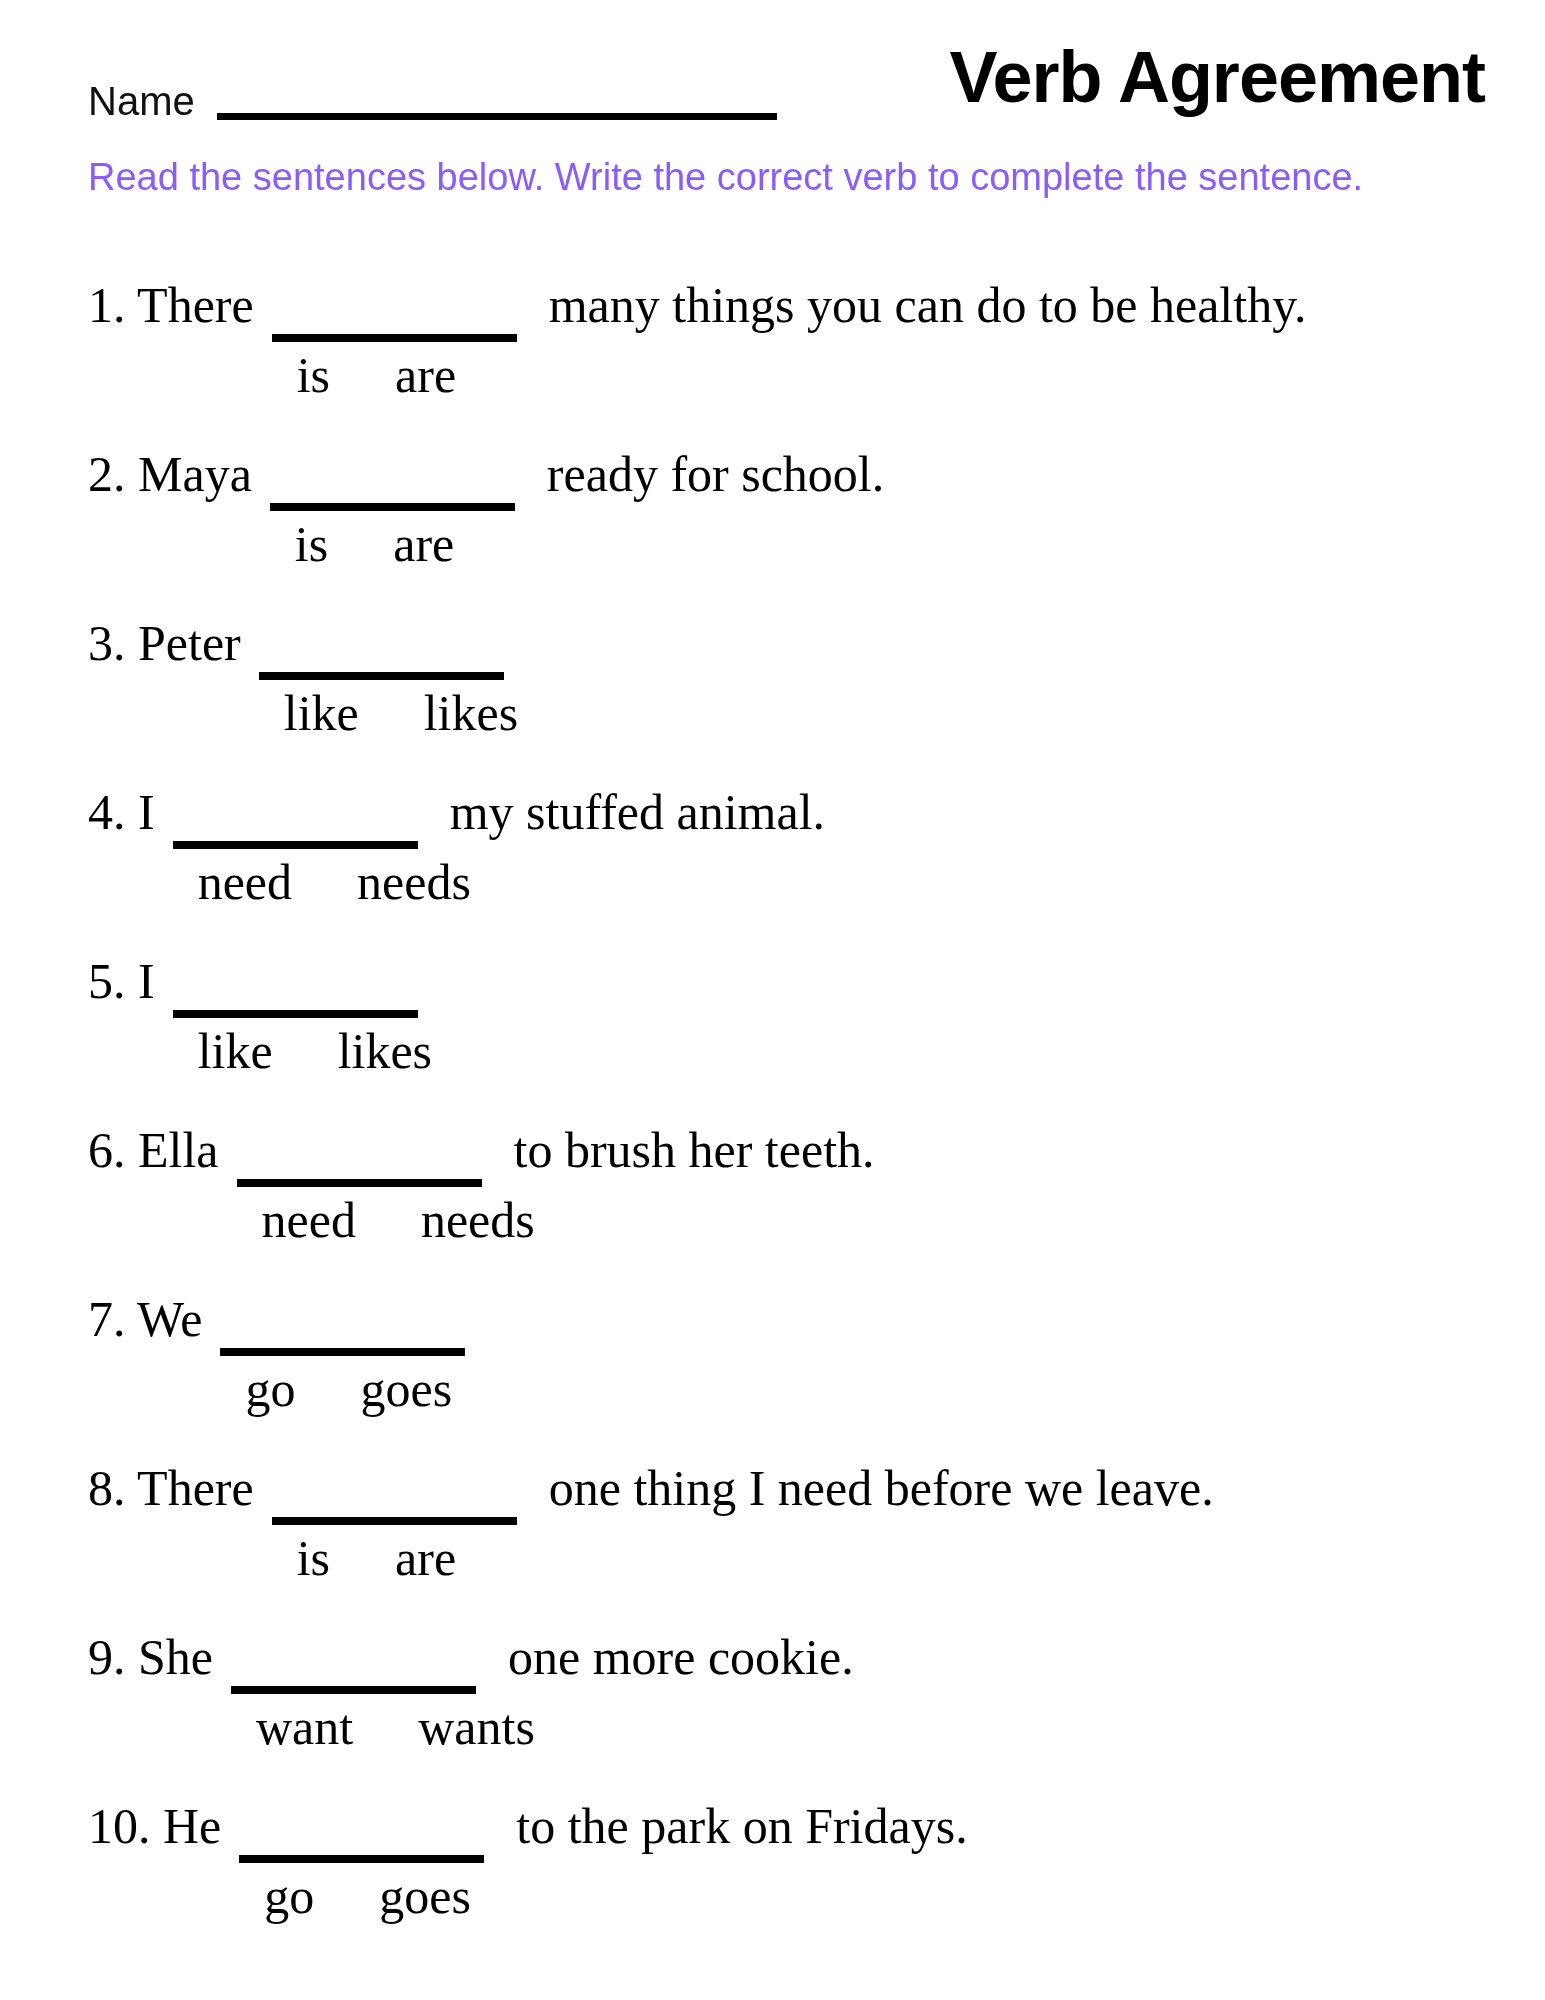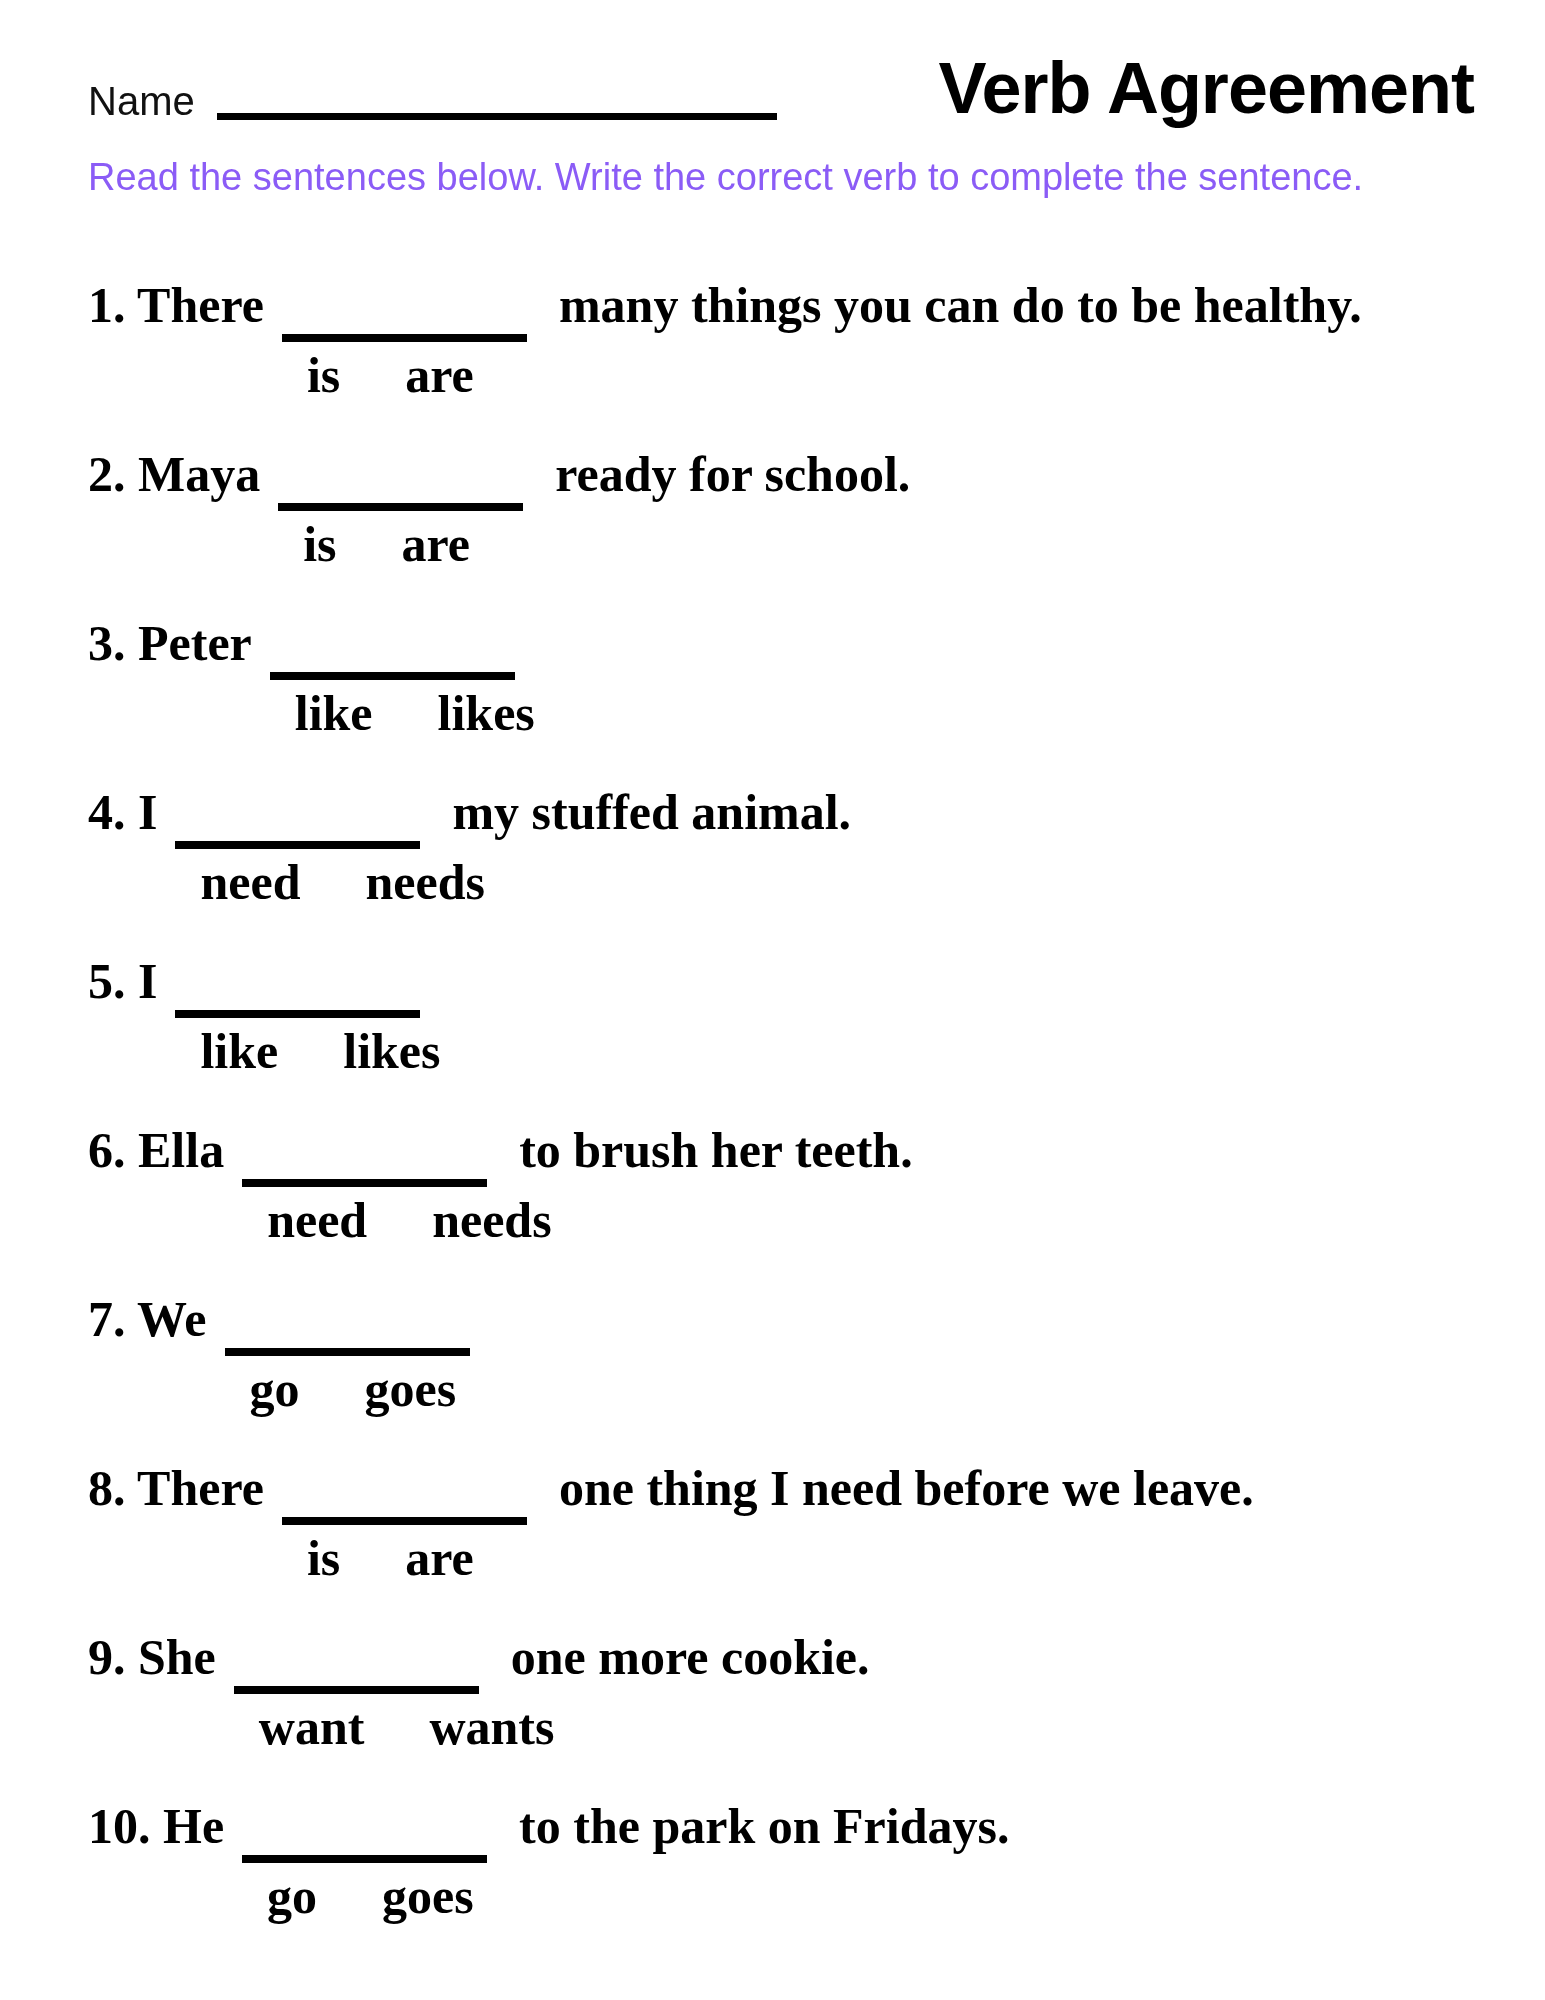--- a/index.html
+++ b/index.html
@@ -28,21 +28,21 @@
     width: 560px;
     height: 0;
     border-bottom: 7px solid #000;
     margin-left: 22px;
     margin-bottom: -5px;
   }
   .title {
     position: absolute;
     top: 41px;
     right: 60px;
-    margin: 11px;
+    margin: 0;
     font-size: 72px;
     line-height: 72px;
     font-weight: 700;
     letter-spacing: -1px;
     white-space: nowrap;
     font-family: "Liberation Sans", sans-serif;
   }
   .instructions {
     position: absolute;
     left: 88px;
@@ -57,21 +57,21 @@
   
   .questions {
     position: absolute;
     left: 88px;
     top: 280px;
     right: 0;
     font-family: "Liberation Serif", serif;
     font-size: 50px;
     line-height: 50px;
   }
-  .question { height: 169px; font-weight: bold; }
+  .question { height: 169px; }
   .q-row { white-space: nowrap; }
   .q-blank {
     display: inline-block;
     position: relative;
     width: 245px;
     height: 12px;
     border-bottom: 8px solid #000;
     margin: 0 32px -20px 18px;
     vertical-align: baseline;
     text-align: center;

